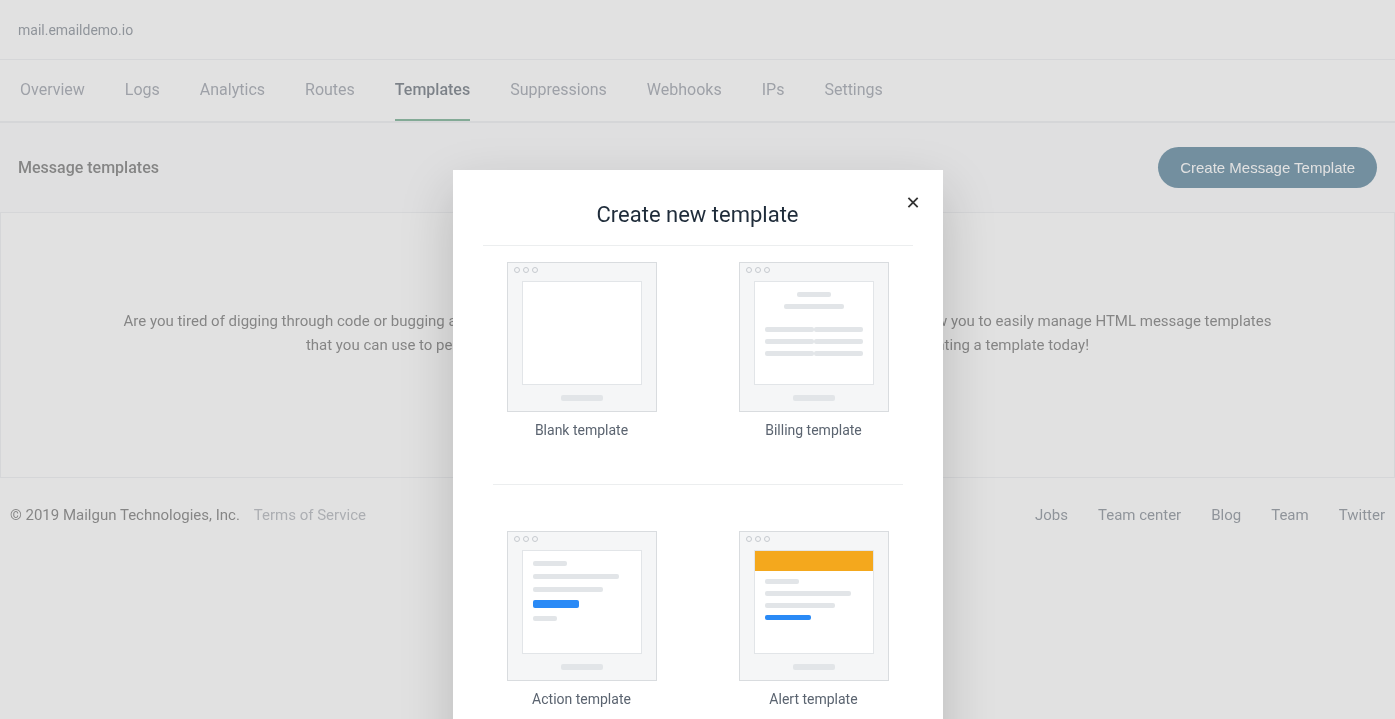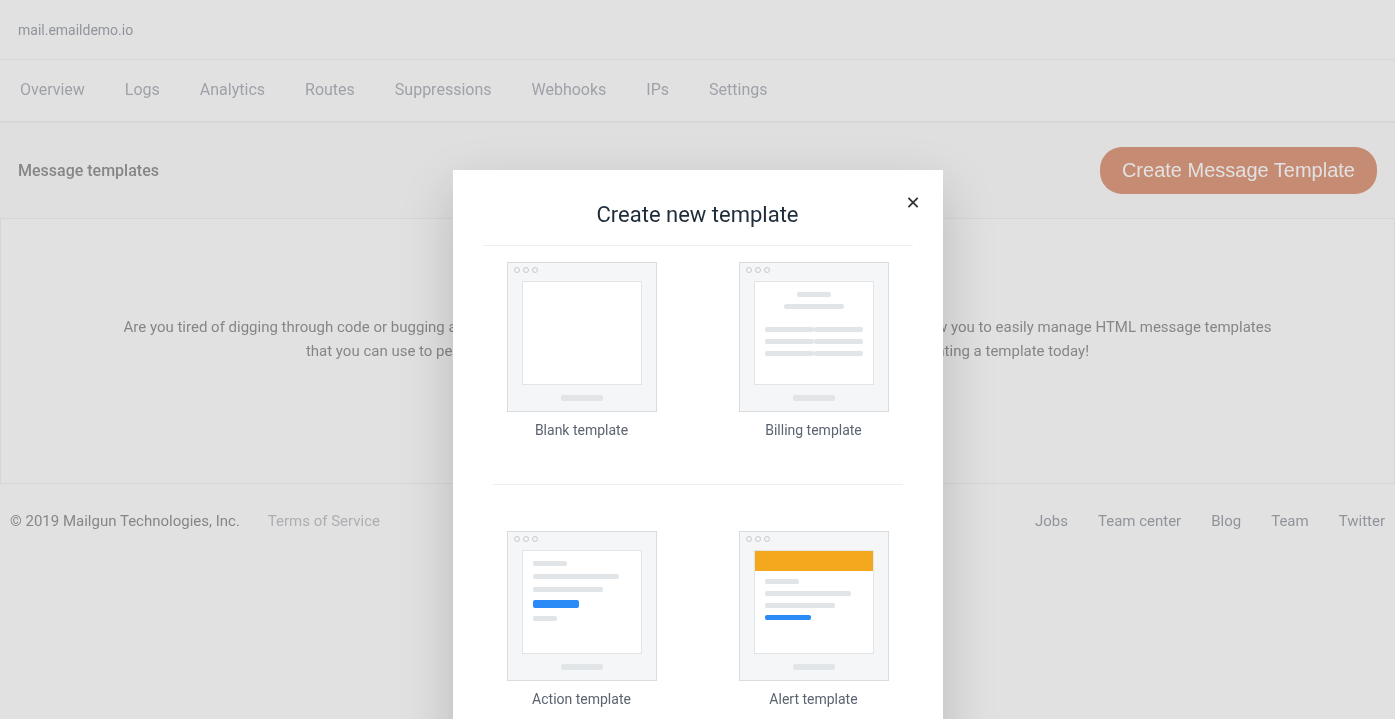--- a/index.html
+++ b/index.html
@@ -14,27 +14,27 @@
   .pill-feedback{background:#eceeef;color:#333;}
   .help-badge{width:22px;height:22px;border-radius:50%;background:#1f2c3a;color:#fff;display:flex;align-items:center;justify-content:center;font-size:13px;font-weight:bold;cursor:pointer;}
   .avatar{width:30px;height:30px;border-radius:50%;background:#1f2c3a;color:#fff;display:flex;align-items:center;justify-content:center;font-size:11px;font-weight:600;letter-spacing:0.5px;cursor:pointer;}
   
   .navbar{display:flex;align-items:center;gap:40px;padding:0 20px;height:62px;border-bottom:1px solid #e5e7eb;}
   .navtab{font-size:16px;color:#6b7280;cursor:pointer;padding:20px 0;border-bottom:2px solid transparent;}
   .navtab.active{color:#1f2c3a;font-weight:500;border-bottom:2px solid #2f855a;}
   
   .section-head{display:flex;align-items:center;justify-content:space-between;border:1px solid #e5e7eb;border-left:none;border-right:none;margin-top:0;padding:24px 18px;background:#fafbfc;}
   .section-title{font-size:16px;color:#333;font-weight:500;}
-  .cta-btn{background:#c2410c;color:#fff;border:none;border-radius:22px;padding:12px 22px;font-size:20px;cursor:pointer;}
+  .cta-btn{background:#0c4a6e;color:#fff;border:none;border-radius:22px;padding:12px 22px;font-size:15px;cursor:pointer;}
   
   .empty{padding:96px 40px 120px;text-align:center;border:1px solid #e5e7eb;border-top:none;background:#fff;}
   .empty p{font-size:15px;color:#333;line-height:1.6;}
   
   .footer{display:flex;align-items:center;justify-content:space-between;padding:28px 10px 28px 10px;font-size:15px;color:#333;}
-  .footer .left{display:flex;gap:28px;align-items:center;}
+  .footer .left{display:flex;gap:14px;align-items:center;}
   .footer .left .muted{color:#8a8f98;}
   .footer .right{display:flex;gap:30px;}
   .flink{color:#4b5563;cursor:pointer;}
   
   .modal{position:absolute;z-index:30;background:#fff;width:490px;top:170px;left:50%;transform:translateX(-50%);box-shadow:0 20px 50px rgba(0,0,0,0.18);padding:26px 30px 40px;}
   .modal .close{position:absolute;top:22px;right:22px;font-size:18px;cursor:pointer;color:#333;}
   .modal h2{text-align:center;font-size:22px;font-weight:400;color:#1f2c3a;margin-top:6px;margin-bottom:18px;}
   .mdiv{height:1px;background:#eceeef;margin:0 0 16px;}
   .grid{display:grid;grid-template-columns:1fr 1fr;gap:44px 54px;padding:0 10px;}
   .tcard{display:flex;flex-direction:column;align-items:center;cursor:pointer;}
@@ -58,20 +58,21 @@
 
 <div class="topbar">
   <div class="domain">mail.emaildemo.io</div>
 </div>
 
 <div class="navbar">
   <div class="navtab">Overview</div>
   <div class="navtab">Logs</div>
   <div class="navtab">Analytics</div>
   <div class="navtab">Routes</div>
+  <div class="navtab active">Templates</div>
   <div class="navtab">Suppressions</div>
   <div class="navtab">Webhooks</div>
   <div class="navtab">IPs</div>
   <div class="navtab">Settings</div>
 </div>
 
 <div class="section-head">
   <div class="section-title">Message templates</div>
   <button class="cta-btn">Create Message Template</button>
 </div>

